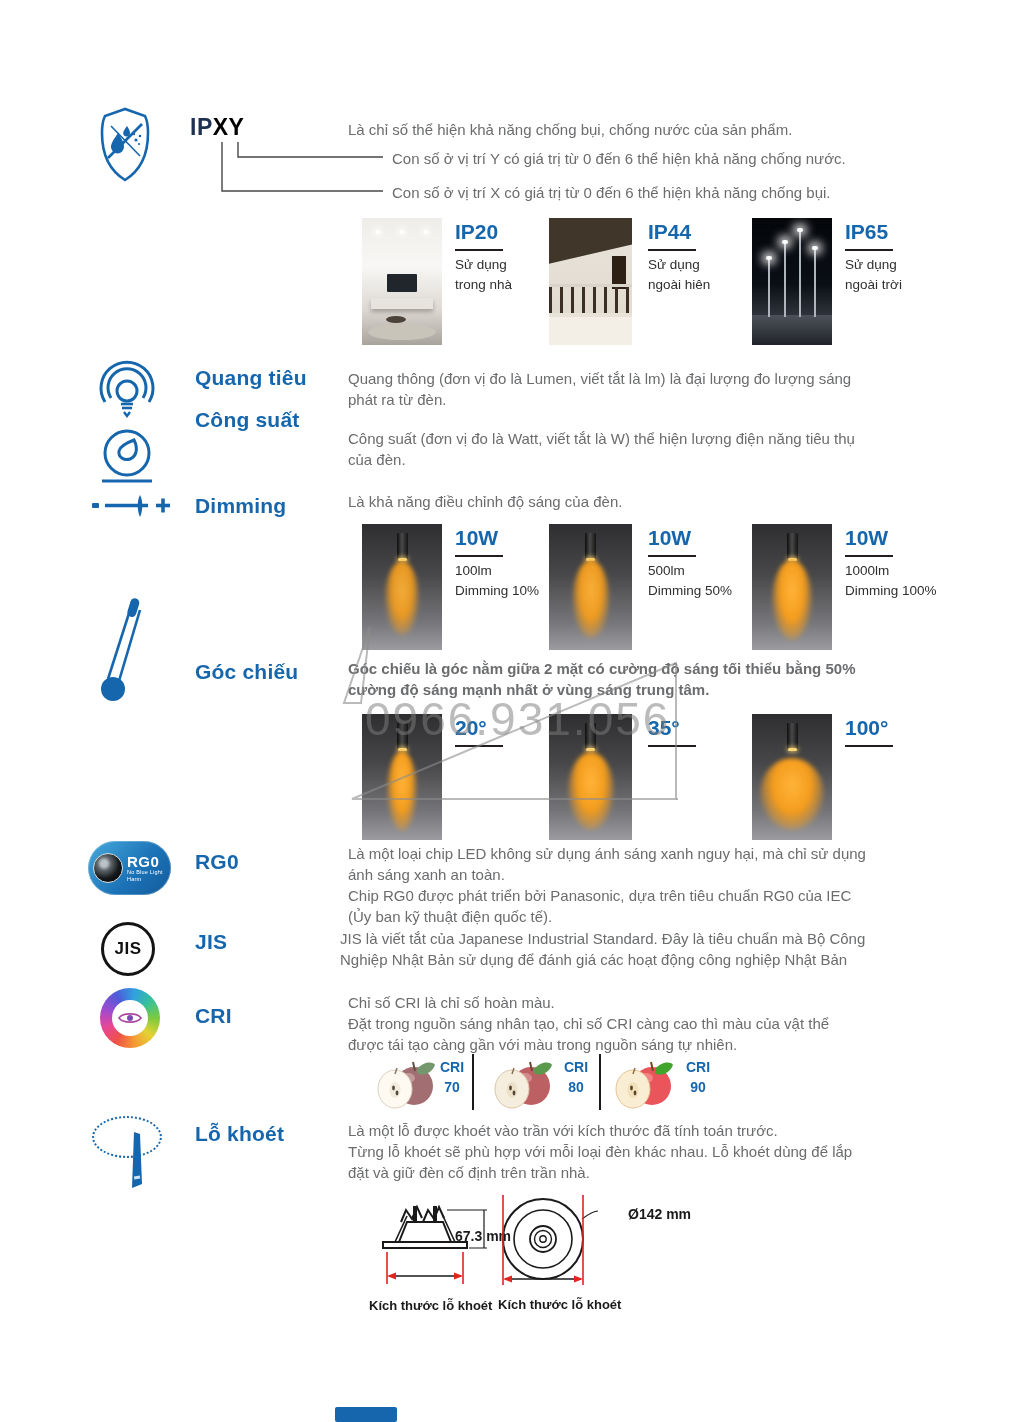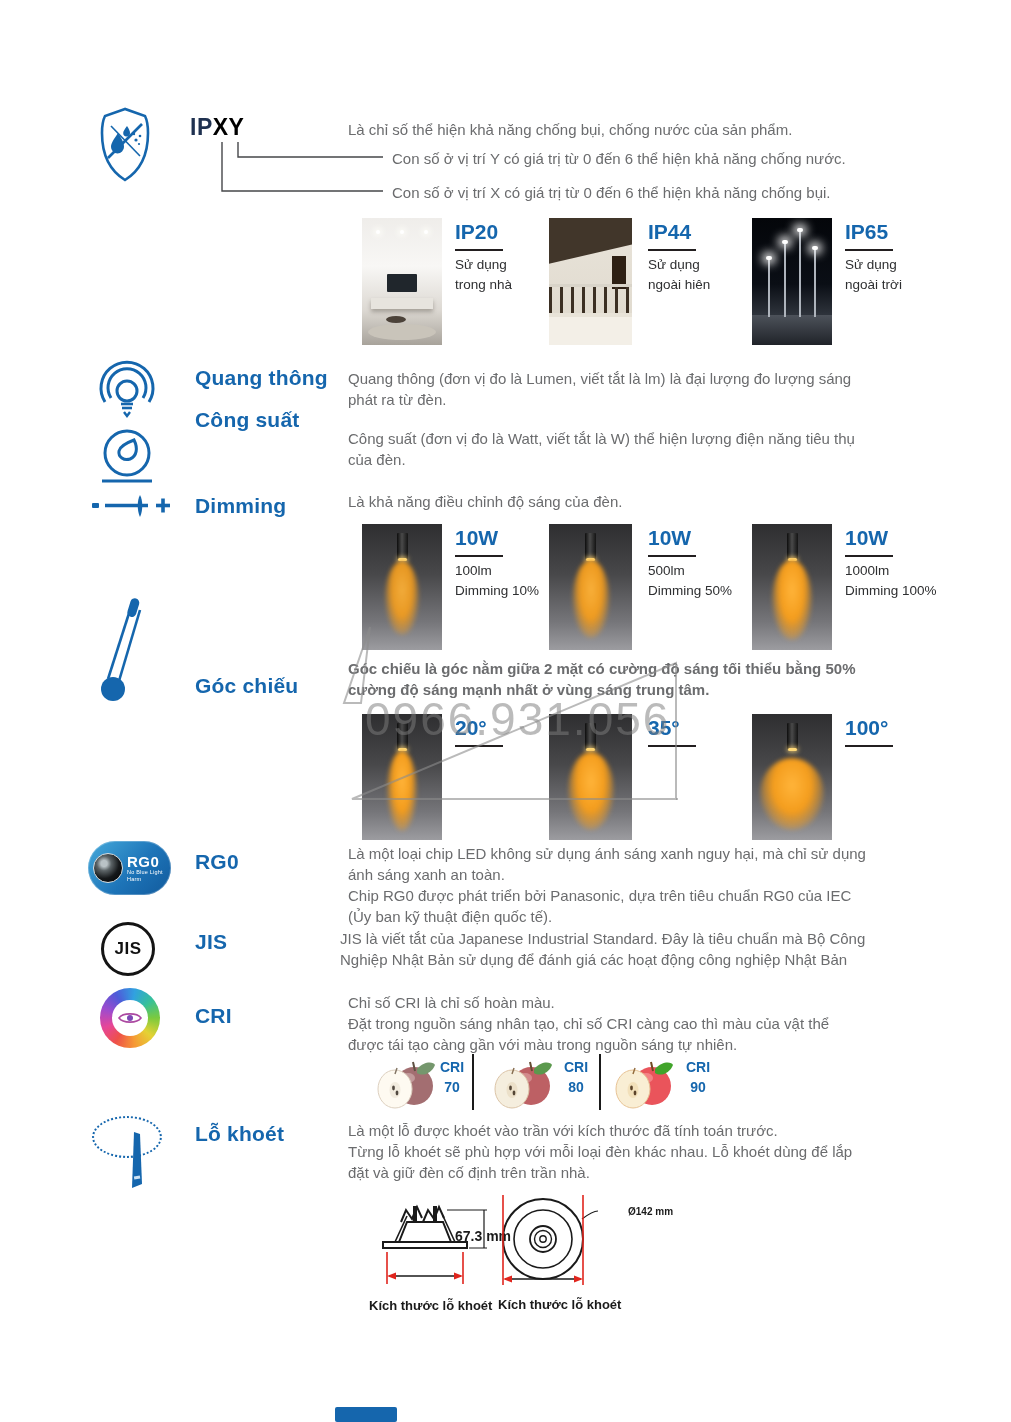--- a/index.html
+++ b/index.html
@@ -177,21 +177,21 @@
 <div class="abs icon" style="left:98px; top:358px;">
   <svg width="58" height="62" viewBox="0 0 58 62">
     <path d="M7 44 A26 26 0 1 1 51 44" fill="none" stroke="#1566ad" stroke-width="3"></path>
     <path d="M13 40 A19 19 0 1 1 45 40" fill="none" stroke="#1566ad" stroke-width="3"></path>
     <circle cx="29" cy="33" r="10" fill="none" stroke="#1566ad" stroke-width="3"></circle>
     <line x1="23" y1="46" x2="35" y2="46" stroke="#1566ad" stroke-width="2.6"></line>
     <line x1="24" y1="50" x2="34" y2="50" stroke="#1566ad" stroke-width="2.6"></line>
     <path d="M26 54 L29 58 L32 54" fill="none" stroke="#1566ad" stroke-width="2.4"></path>
   </svg>
 </div>
-<div class="abs term" style="left:195px; top:366px;">Quang thông</div>
+<div class="abs term" style="left:195px; top:366px;">Quang tiêu</div>
 <div class="abs desc" style="left:348px; top:368px;">
   <div>Quang thông (đơn vị đo là Lumen, viết tắt là lm) là đại lượng đo lượng sáng</div>
   <div>phát ra từ đèn.</div>
 </div>
 
 <div class="abs icon" style="left:100px; top:424px;">
   <svg width="54" height="64" viewBox="0 0 54 64">
     <circle cx="27" cy="29" r="22" fill="none" stroke="#1566ad" stroke-width="3"></circle>
     <path d="M34 16 C38 24 37 32 30 35 C24 37 18 33 19 27 C20 22 26 19 34 16 Z" fill="none" stroke="#1566ad" stroke-width="3"></path>
     <line x1="2" y1="57" x2="52" y2="57" stroke="#1566ad" stroke-width="3"></line>
@@ -252,21 +252,21 @@
 </div>
 
 <div class="abs icon" style="left:98px; top:596px;">
   <svg width="52" height="108" viewBox="0 0 52 108">
     <circle cx="15" cy="93" r="12" fill="#1566ad"></circle>
     <line x1="10" y1="83" x2="33" y2="11" stroke="#1566ad" stroke-width="2.6"></line>
     <line x1="21" y1="85" x2="42" y2="14" stroke="#1566ad" stroke-width="2.6"></line>
     <rect x="31" y="2" width="9" height="19" rx="4.5" fill="#1566ad" transform="rotate(17 35 11)"></rect>
   </svg>
 </div>
-<div class="abs term" style="left:195px; top:660px;margin-top:14px;">Góc chiếu</div>
+<div class="abs term" style="left:195px; top:660px;">Góc chiếu</div>
 <div class="abs desc" style="left:348px; top:658px;font-weight:bold;">
   <div>Góc chiếu là góc nằm giữa 2 mặt có cường độ sáng tối thiểu bằng 50%</div>
   <div>cường độ sáng mạnh nhất ở vùng sáng trung tâm.</div>
 </div>
 
 <div class="wm-text" style="left:365px; top:692px;">0966.931.056</div>
 <svg class="wm-svg" style="left:330px; top:615px;" width="560" height="195">
   <polygon points="40,12 14,88 31,88" fill="none" stroke="rgba(140,140,140,.6)" stroke-width="2"></polygon>
   <polygon points="22,184 346,48 346,184" fill="none" stroke="rgba(140,140,140,.6)" stroke-width="2"></polygon>
   <polyline points="346,184 348,184" fill="none" stroke="rgba(140,140,140,.6)" stroke-width="2"></polyline>
@@ -439,17 +439,17 @@
     <circle cx="45" cy="46" r="8.5" fill="none" stroke="#1a1a1a" stroke-width="1.4"></circle>
     <circle cx="45" cy="46" r="3.2" fill="none" stroke="#1a1a1a" stroke-width="1.4"></circle>
     <path d="M84 26 C92 20 96 18 100 18" fill="none" stroke="#1a1a1a" stroke-width="1.2"></path>
 
     <line x1="5" y1="2" x2="5" y2="92" stroke="#e0251d" stroke-width="1.6"></line>
     <line x1="85" y1="2" x2="85" y2="92" stroke="#e0251d" stroke-width="1.6"></line>
     <line x1="7" y1="86" x2="83" y2="86" stroke="#1a1a1a" stroke-width="1.6"></line>
     <polygon points="5,86 14,82.5 14,89.5" fill="#e0251d"></polygon>
     <polygon points="85,86 76,82.5 76,89.5" fill="#e0251d"></polygon>
   </svg>
-  <div class="abs caption" style="left:102px; top:13px; font-size:10px;padding-left:28px;">Ø142 mm</div>
+  <div class="abs caption" style="left:102px; top:13px; font-size:14px;padding-left:28px;">Ø142 mm</div>
   <div class="caption" style="margin-top:3px; margin-left:0px;">Kích thước lỗ khoét</div>
 </div>
 
 <div class="footer-tag"></div>
 
 </body></html>

